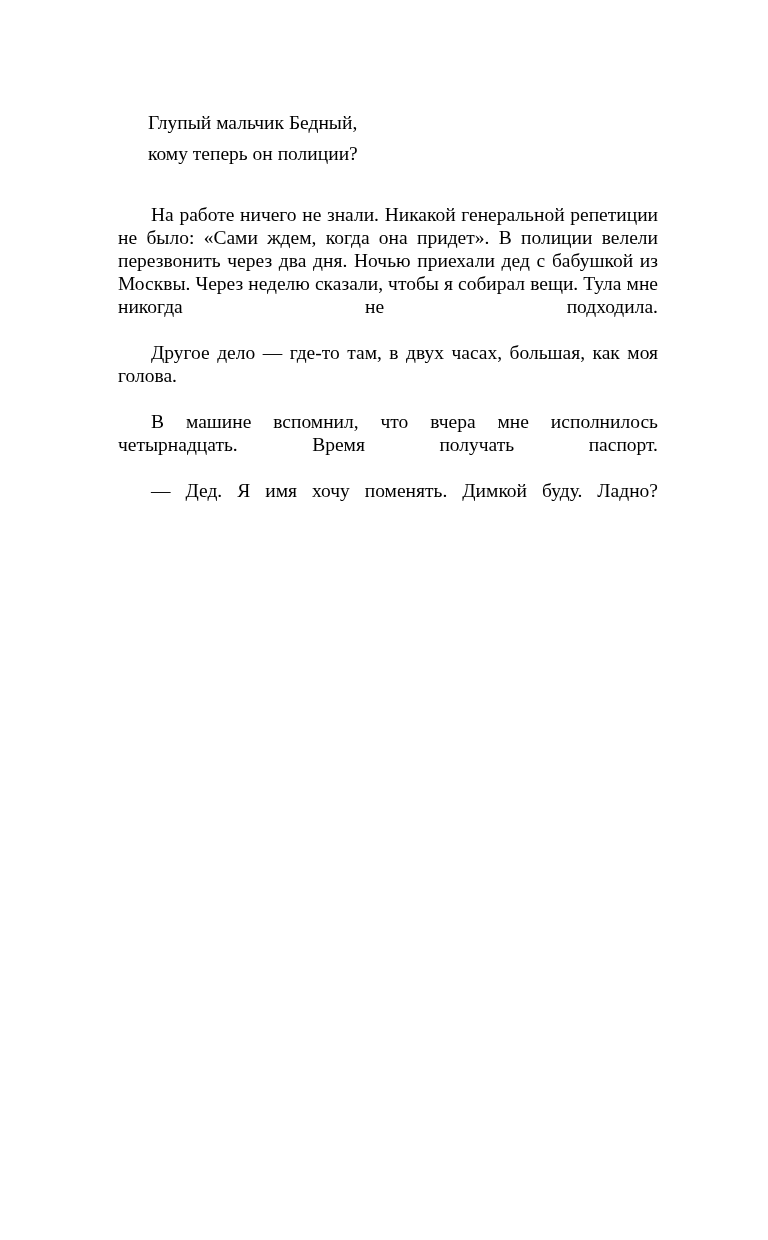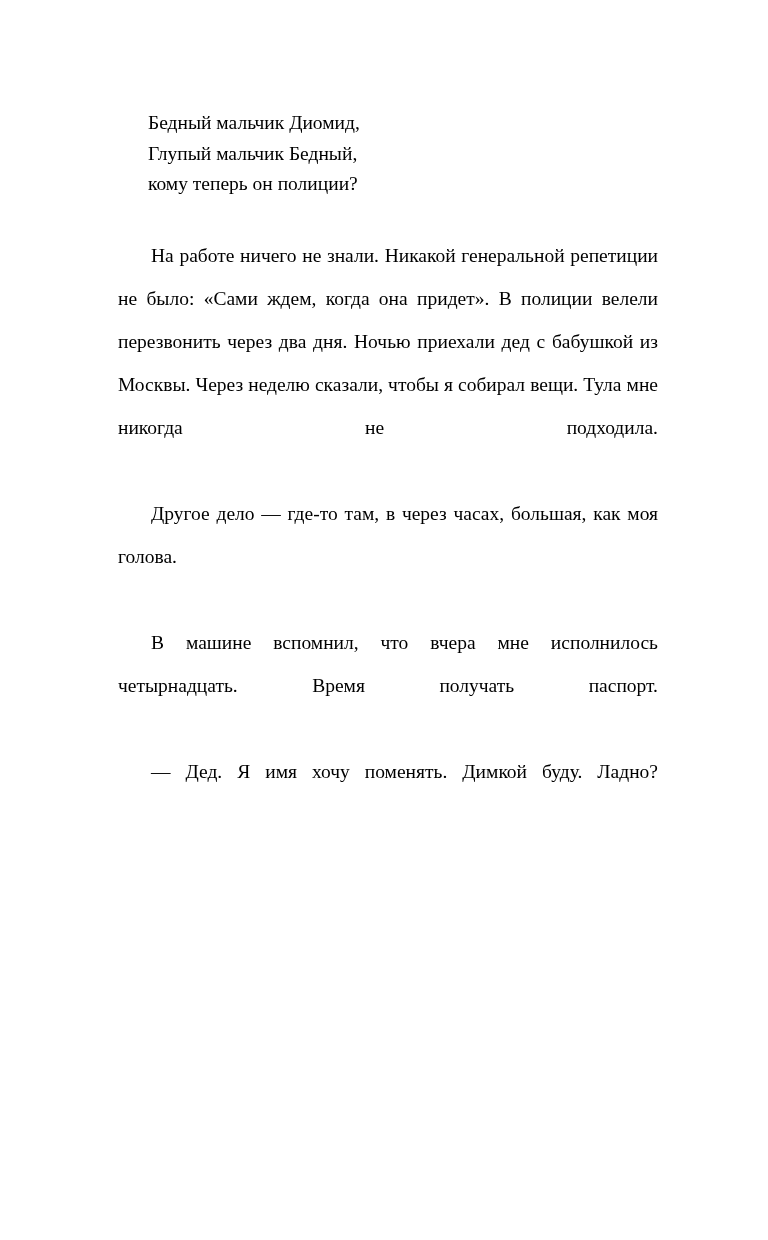--- a/index.html
+++ b/index.html
@@ -33,21 +33,21 @@
     line-height: 30.5px;
     padding-left: 30px;
   }
   .verse-line {
     display: block;
     white-space: nowrap;
   }
   .prose {
     margin: 0;
     font-size: 19.5px;
-    line-height: 43px;
+    line-height: 23px;
     text-align: justify;
     text-justify: inter-word;
   }
   .prose p {
     margin: 0;
     text-indent: 33px;
   }
   
   .prose p::after {
     content: "";
@@ -55,26 +55,25 @@
     width: 100%;
   }
 </style>
 </head>
 <body>
 
 <div class="page">
   <div class="text-block">
 
     <div class="verse">
-      <span class="verse-line">Бедный мальчик Диомид,</span>
       <span class="verse-line">Глупый мальчик Бедный,</span>
       <span class="verse-line">кому теперь он полиции?</span>
     </div>
 
     <div class="prose">
       <p>На работе ничего не знали. Никакой генеральной репетиции не было: «Сами ждем, когда она придет». В полиции велели перезвонить через два дня. Ночью приехали дед с бабушкой из Москвы. Через неделю сказали, чтобы я собирал вещи. Тула мне никогда не подходила.</p>
-      <p>Другое дело — где-то там, в через часах, большая, как моя голова.</p>
+      <p>Другое дело — где-то там, в двух часах, большая, как моя голова.</p>
       <p>В машине вспомнил, что вчера мне исполнилось четырнадцать. Время получать паспорт.</p>
       <p>— Дед. Я имя хочу поменять. Димкой буду. Ладно?</p>
     </div>
 
   </div>
 </div>
 
 </body></html>

